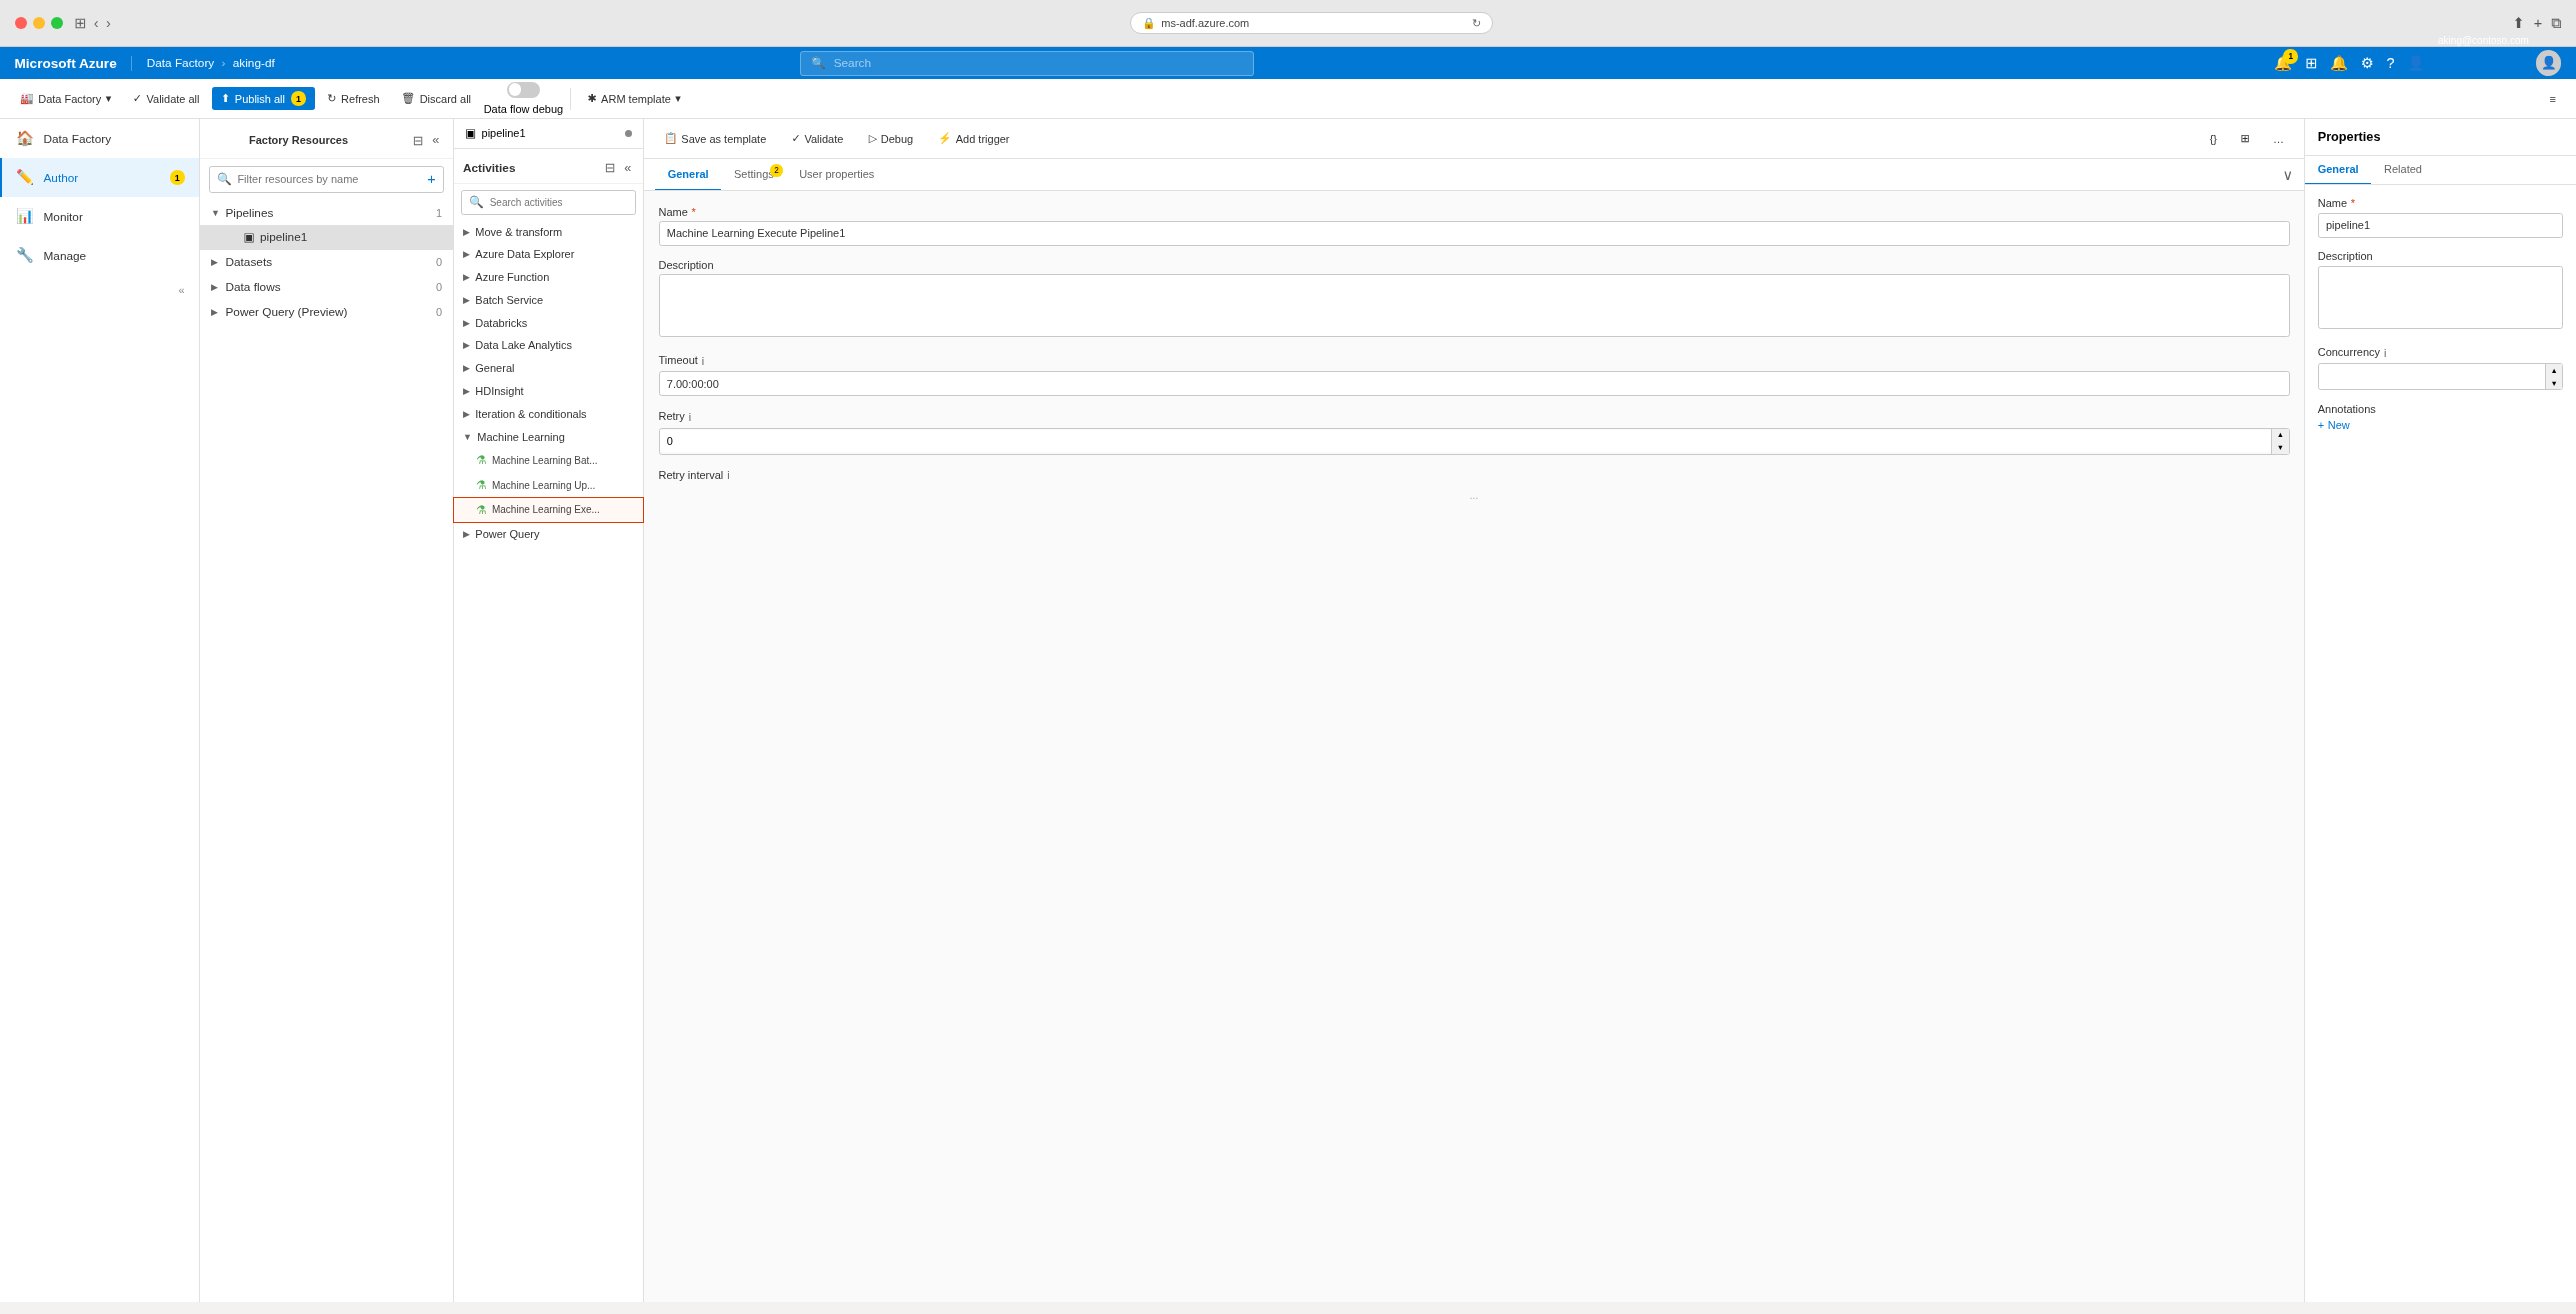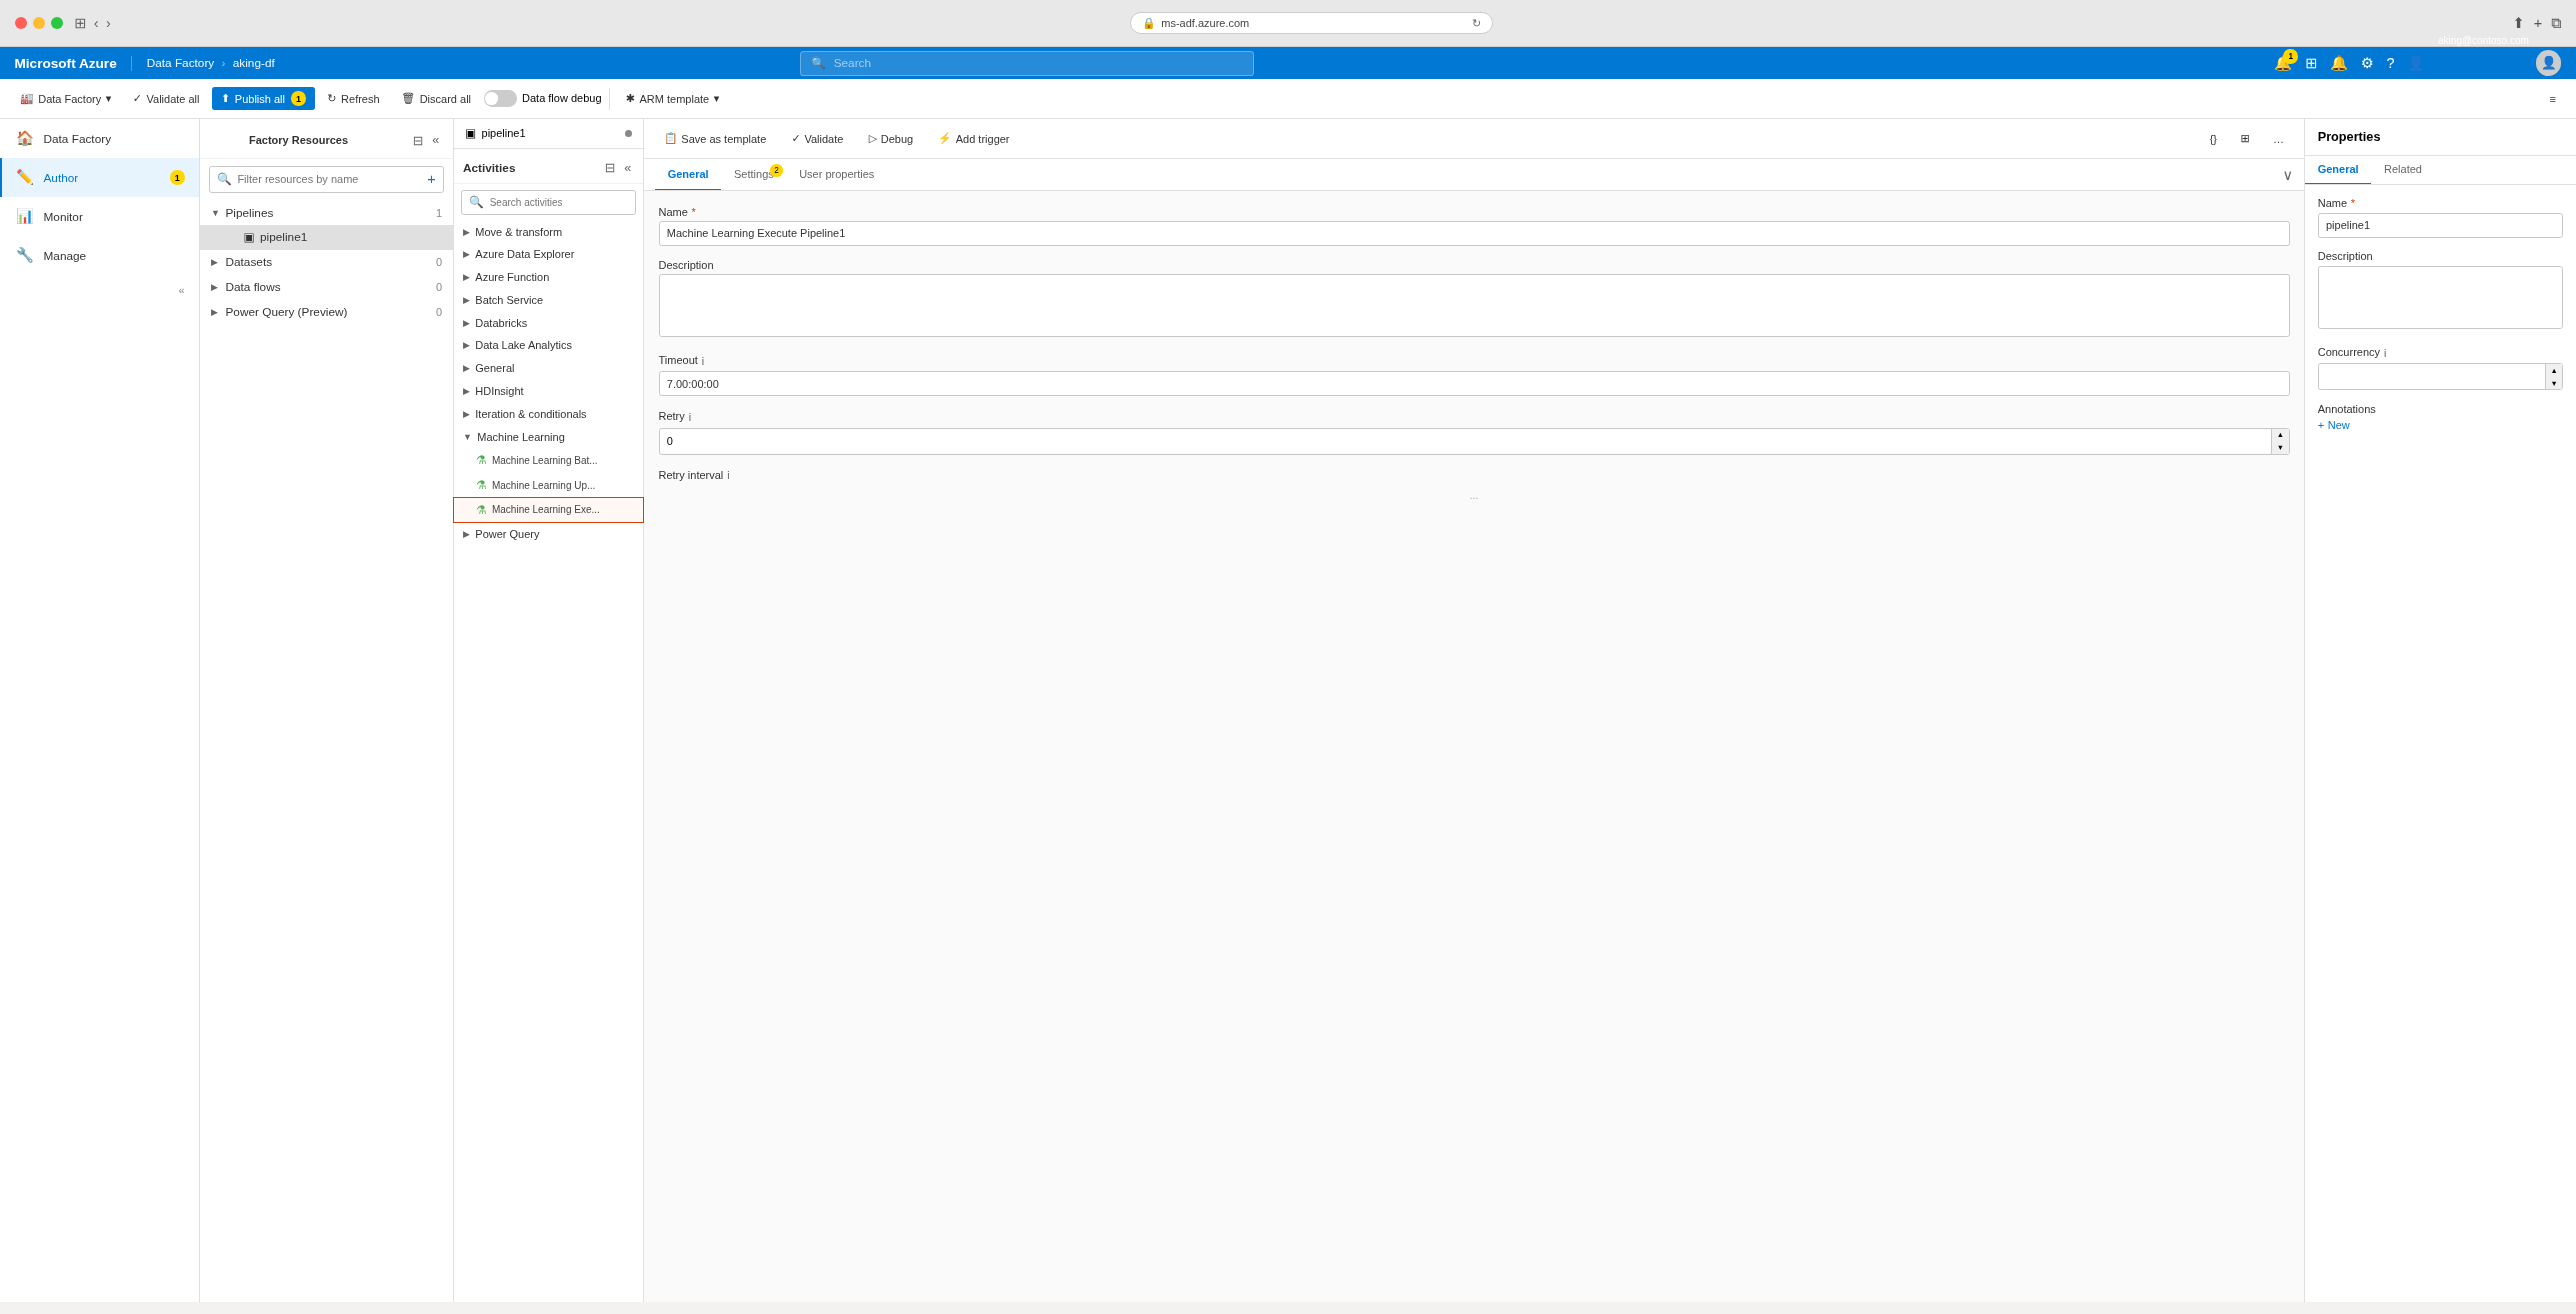--- a/index.html
+++ b/index.html
@@ -60,21 +60,21 @@
       background: white; border-bottom: 0.9px solid #e0e0e0; height: 40px;
       display: flex; align-items: center; padding: 0 11px; gap: 3.6px;
     }
     .toolbar-btn {
       display: flex; align-items: center; gap: 4.5px; padding: 4.5px 9px; border: none; background: transparent;
       cursor: pointer; font-size: 11px; color: #333; border-radius: 2.7px;
     }
     .toolbar-sep { width: 0.9px; height: 22px; background: #e0e0e0; margin: 0 3.6px; }
     .publish-btn { display: flex; align-items: center; gap: 4.5px; padding: 4.5px 9px; background: #0078d4; color: white; border: none; border-radius: 2.7px; cursor: pointer; font-size: 11px; }
     .publish-badge { background: #ffd700; color: #000; border-radius: 50%; width: 14.5px; height: 14.5px; font-size: 9px; display: flex; align-items: center; justify-content: center; font-weight: bold; margin-left: 1.8px; }
-    .toggle-wrap { display: flex; align-items: center; gap: 5.4px; font-size: 11px; }
+    .toggle-wrap { display: flex; align-items: center; gap: 5.4px; font-size: 11px; flex-direction: column; }
     .toggle { width: 33px; height: 16.3px; background: #ccc; border-radius: 8.2px; cursor: pointer; position: relative; }
     .toggle.off .toggle-knob { left: 1.8px; }
     .toggle-knob { position: absolute; width: 12.7px; height: 12.7px; background: white; border-radius: 50%; top: 1.8px; left: 1.8px; }
     .toolbar-right { margin-left: auto; display: flex; align-items: center; gap: 3.6px; }
 
     
     .main-layout { display: flex; height: calc(100vh - 47px - 44px - 40px); }
 
     
     .left-sidebar {

